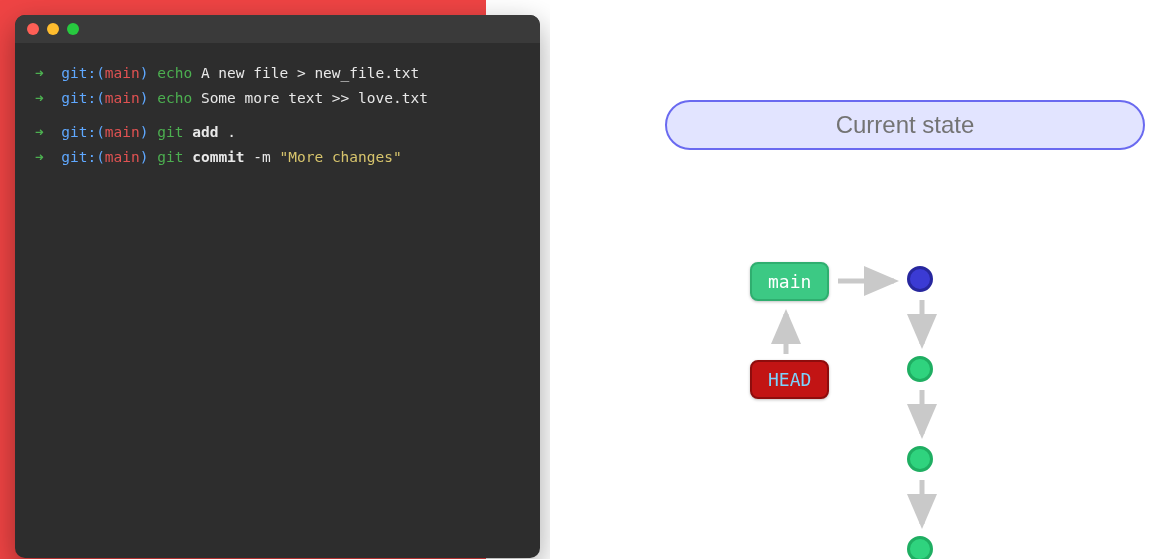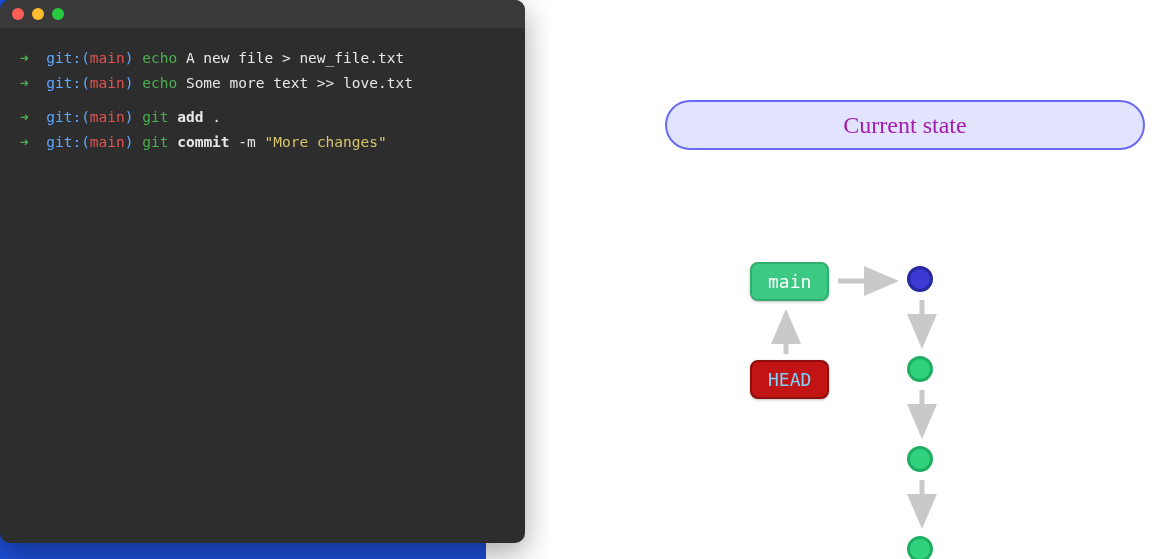--- a/index.html
+++ b/index.html
@@ -10,22 +10,22 @@
     font-family: -apple-system, BlinkMacSystemFont, "Segoe UI", sans-serif;
     position: relative;
     overflow: hidden;
   }
   .left-pane {
     position: absolute;
     left: 0;
     top: 0;
     width: 486px;
     height: 559px;
-    background: #1d4ed8;
-    padding: 0;
+    background: #ef4444;
+    padding: 15px;
   }
   .terminal {
     width: 525px;
     height: 543px;
     background: #2d2d2d;
     border-radius: 10px;
     box-shadow: 0 10px 30px rgba(0,0,0,0.35);
     overflow: hidden;
     display: flex;
     flex-direction: column;
@@ -74,24 +74,23 @@
     left: 115px;
     top: 100px;
     width: 480px;
     height: 50px;
     border: 2px solid #6a6af0;
     background: #e2e4ff;
     border-radius: 26px;
     display: flex;
     align-items: center;
     justify-content: center;
-    color: #a21caf;
+    color: #737373;
     font-size: 24px;
     font-weight: 500;
-    font-family: Liberation Serif, serif;
   }
   .diagram {
     position: absolute;
     left: 0;
     top: 0;
     width: 605px;
     height: 559px;
   }
   .tag {
     position: absolute;

